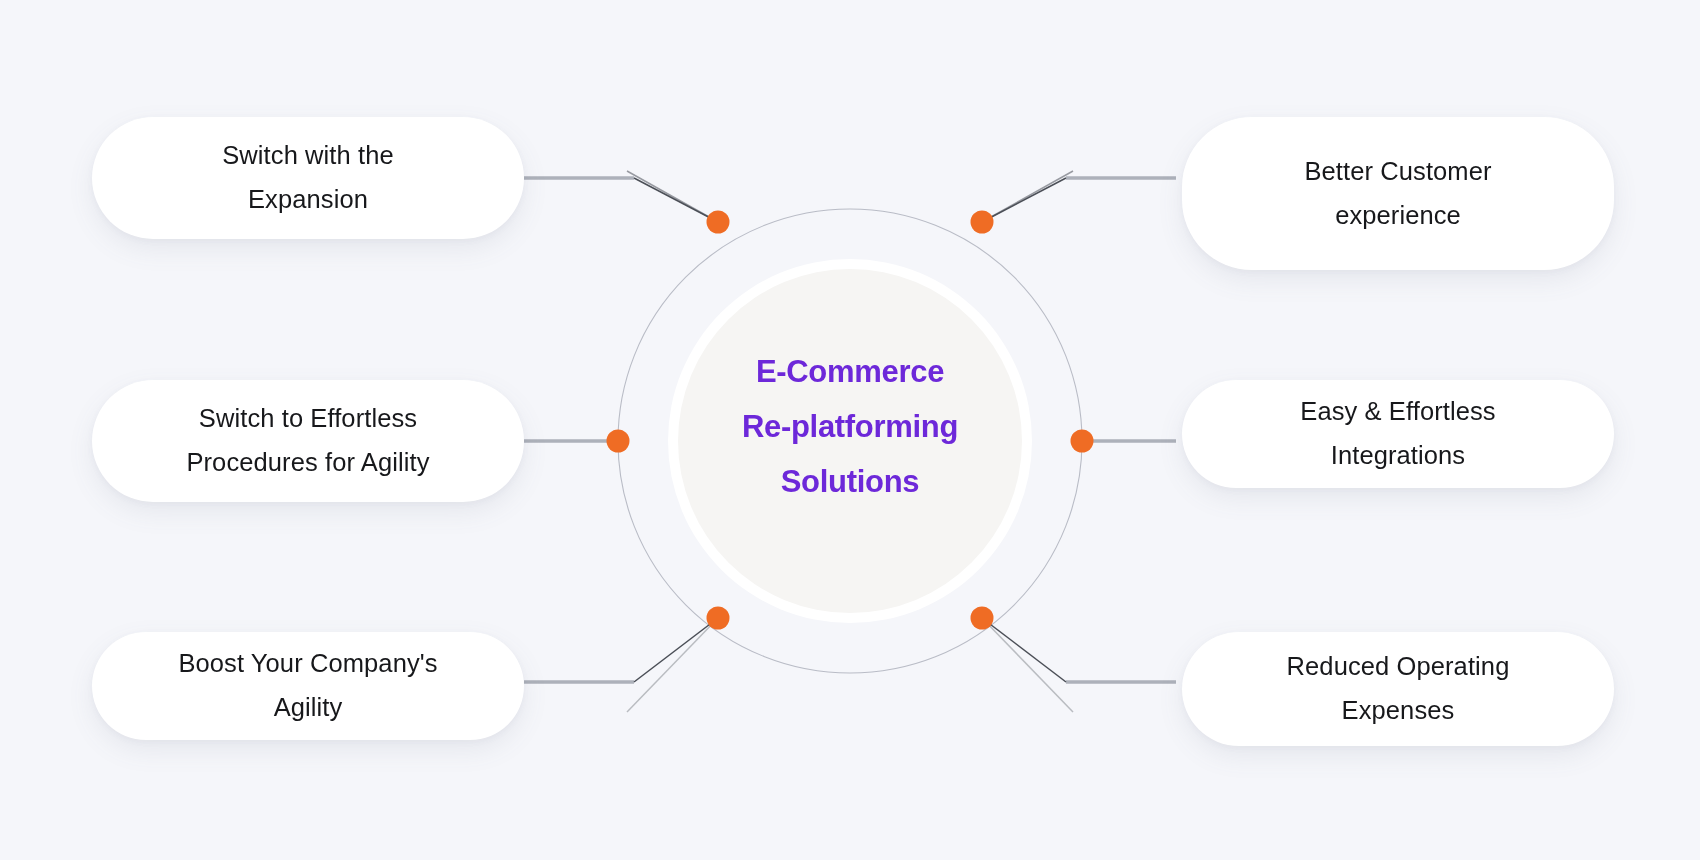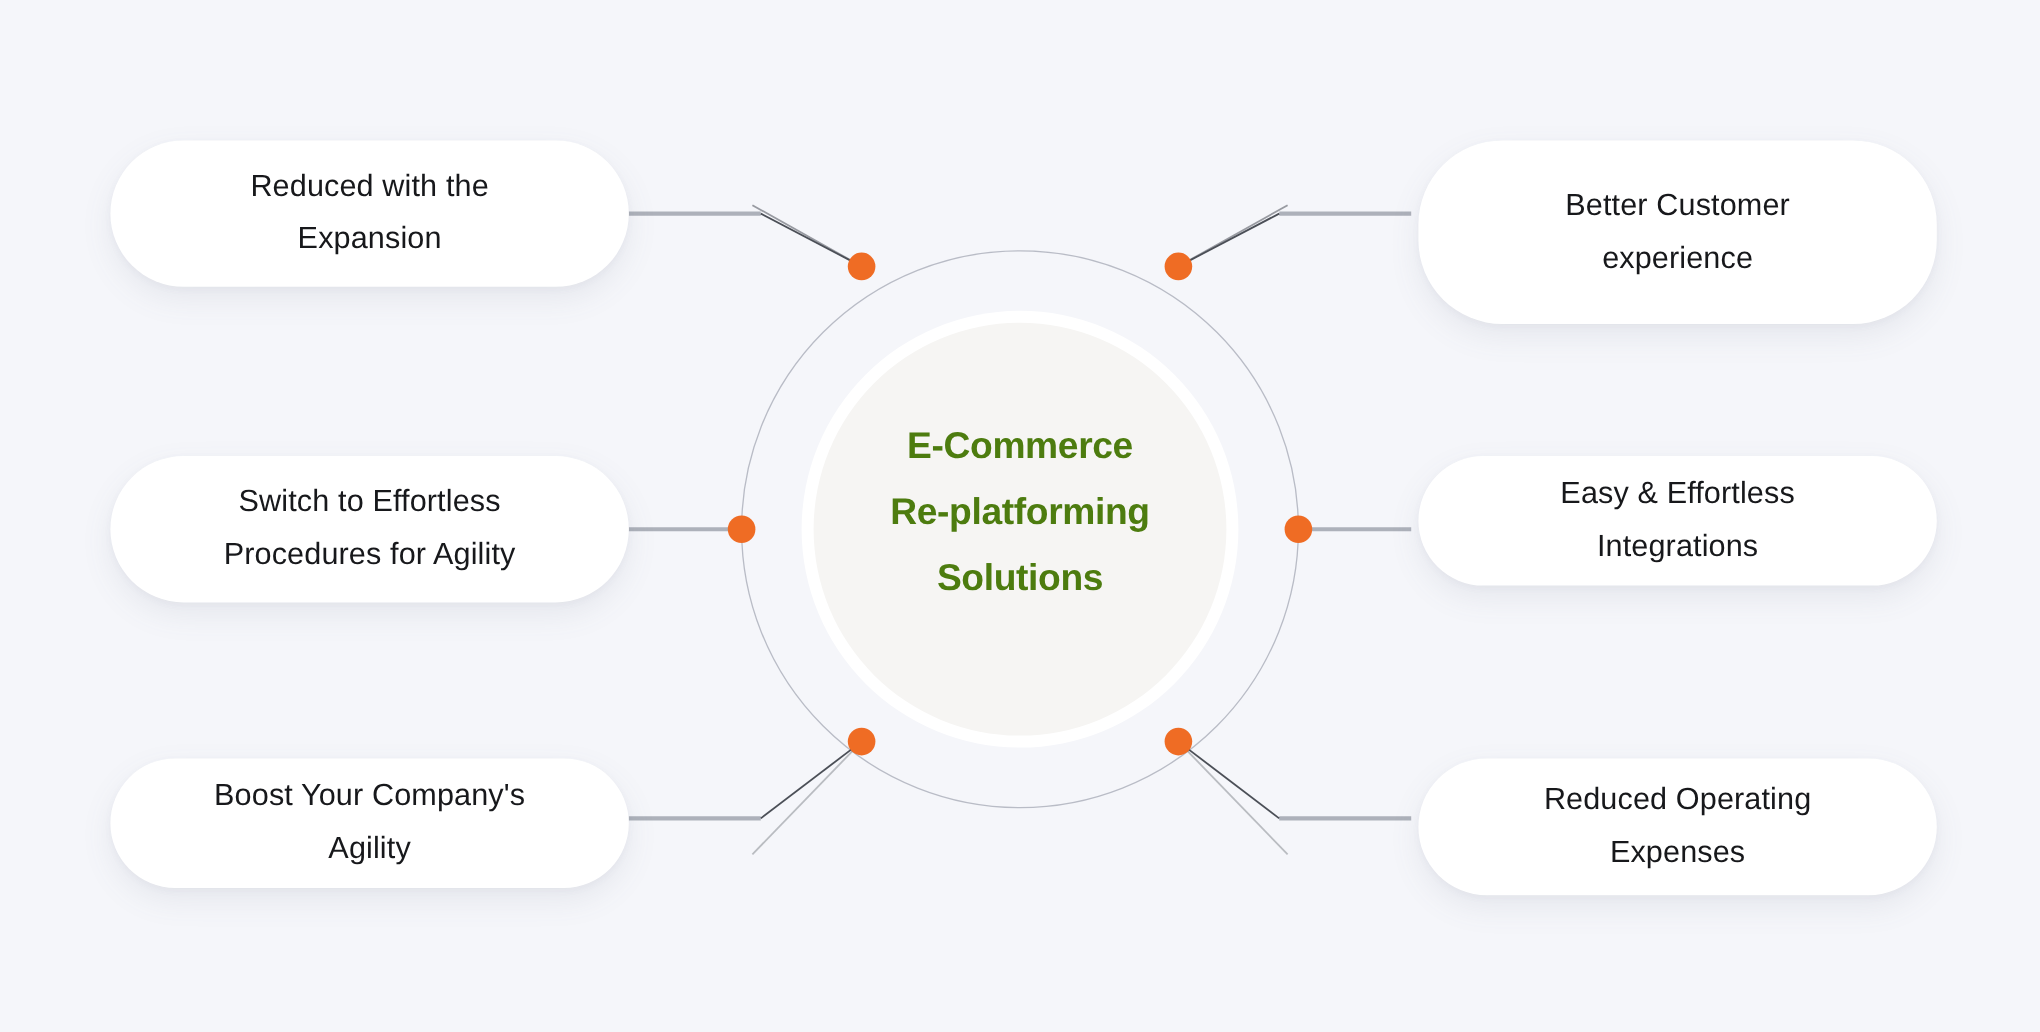--- a/index.html
+++ b/index.html
@@ -59,21 +59,21 @@
   .hub-label {
     position: absolute;
     left: 698px;
     top: 344px;
     width: 304px;
     text-align: center;
     font-size: 31px;
     font-weight: 700;
     line-height: 1.78;
     letter-spacing: -0.3px;
-    color: #4d7c0f;
+    color: #6d28d9;
     font-family: "Liberation Sans", sans-serif;
   }
   .hub-label div { white-space: nowrap; }
   
   .card {
     position: absolute;
     background: #ffffff;
     border-radius: 70px;
     box-shadow: 0 10px 26px rgba(98, 106, 130, 0.10),
                 0 2px 6px rgba(98, 106, 130, 0.05);
@@ -144,21 +144,21 @@
   </svg>
 
   <div class="hub-label">
     <div>E-Commerce</div>
     <div>Re-platforming</div>
     <div>Solutions</div>
   </div>
 
   <div class="card" id="card-expansion">
     <div class="lines">
-      <div>Reduced with the</div>
+      <div>Switch with the</div>
       <div>Expansion</div>
     </div>
   </div>
 
   <div class="card" id="card-procedures">
     <div class="lines">
       <div>Switch to Effortless</div>
       <div>Procedures for Agility</div>
     </div>
   </div>

